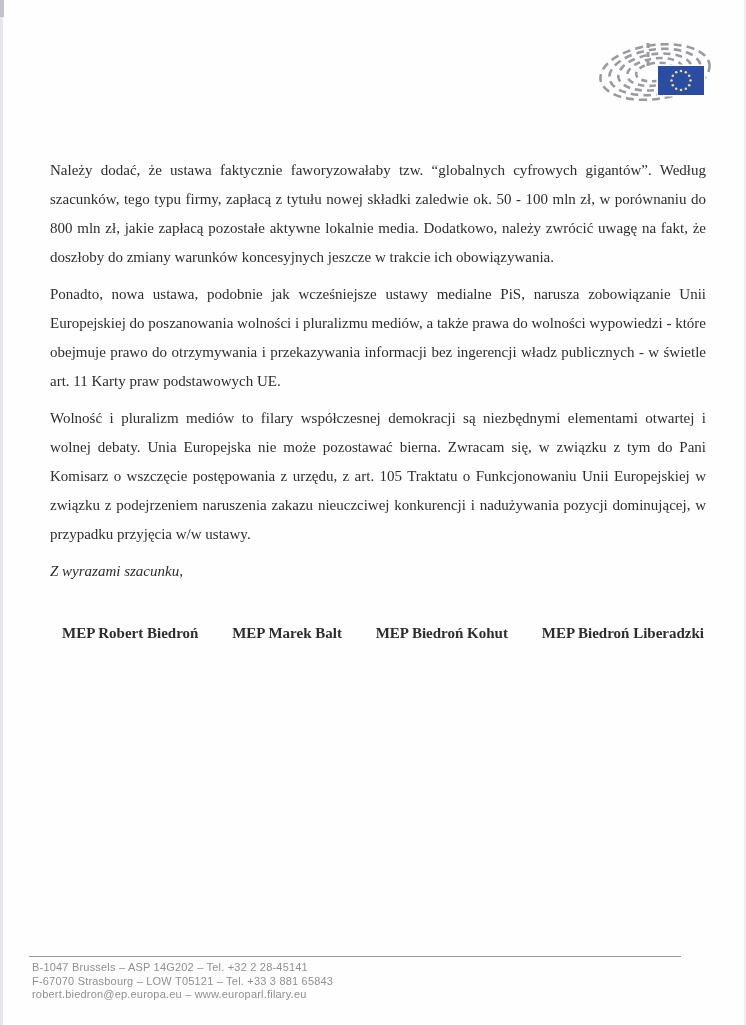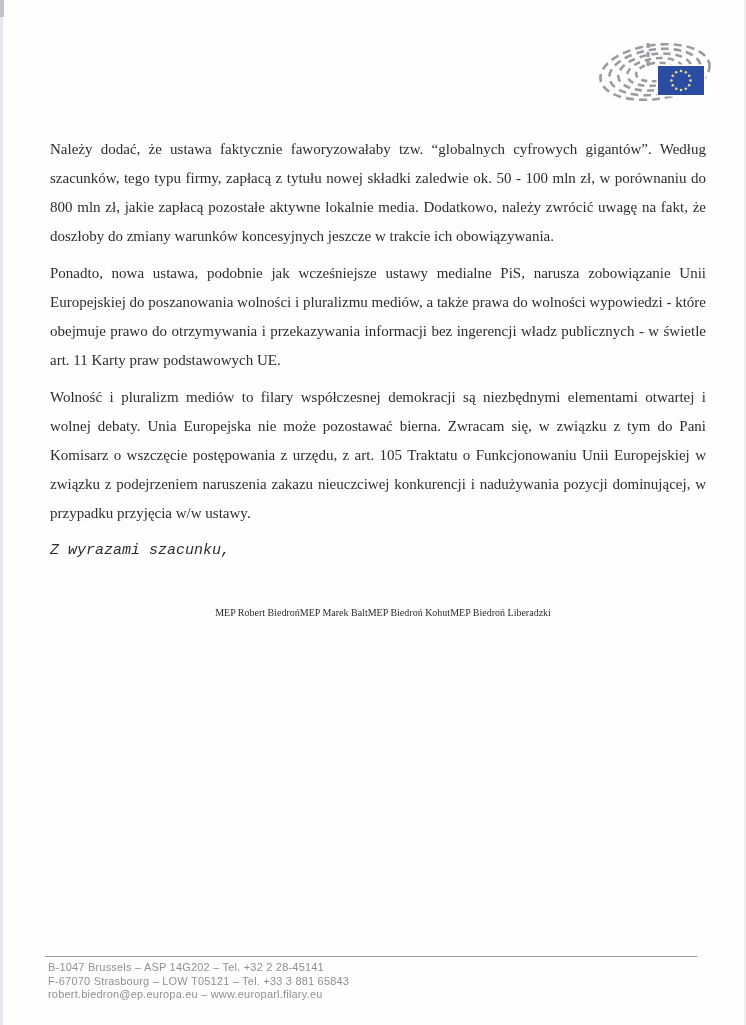--- a/index.html
+++ b/index.html
@@ -29,51 +29,51 @@
   }
   
   .logo {
     position: absolute;
     left: 598px; top: 42px;
     width: 114px; height: 62px;
   }
   
   .body-text {
     position: absolute;
-    left: 50px; top: 135px;
+    left: 50px; top: 156px;
     width: 656px;
     color: #2d2d2d;
     font-size: 15px;
     line-height: 29px;
   }
   .body-text p {
     margin: 0 0 8px 0;
     text-align: justify;
     text-justify: inter-word;
   }
   .closing {
     font-style: italic;
     text-align: left !important;
     margin-top: 8px !important;
-    font-family: Liberation Mono, monospace;
   }
   .signatures {
     display: flex;
-    justify-content: center;
+    justify-content: space-between;
     margin-top: 33px;
     padding-left: 12px;
     padding-right: 2px;
-    font-size: 10px;
+    font-size: 15px;
     color: #2d2d2d;
     white-space: nowrap;
+    font-weight: bold;
   }
   
   .footer {
     position: absolute;
-    left: 45px; top: 956px;
+    left: 29px; top: 956px;
     width: 652px;
     font-family: "Liberation Sans", sans-serif;
     font-size: 11px;
     line-height: 13.5px;
     color: #8f9093;
     letter-spacing: 0.2px;
   }
   .footer-rule {
     border-top: 1px solid #97979c;
     margin-bottom: 4px;

